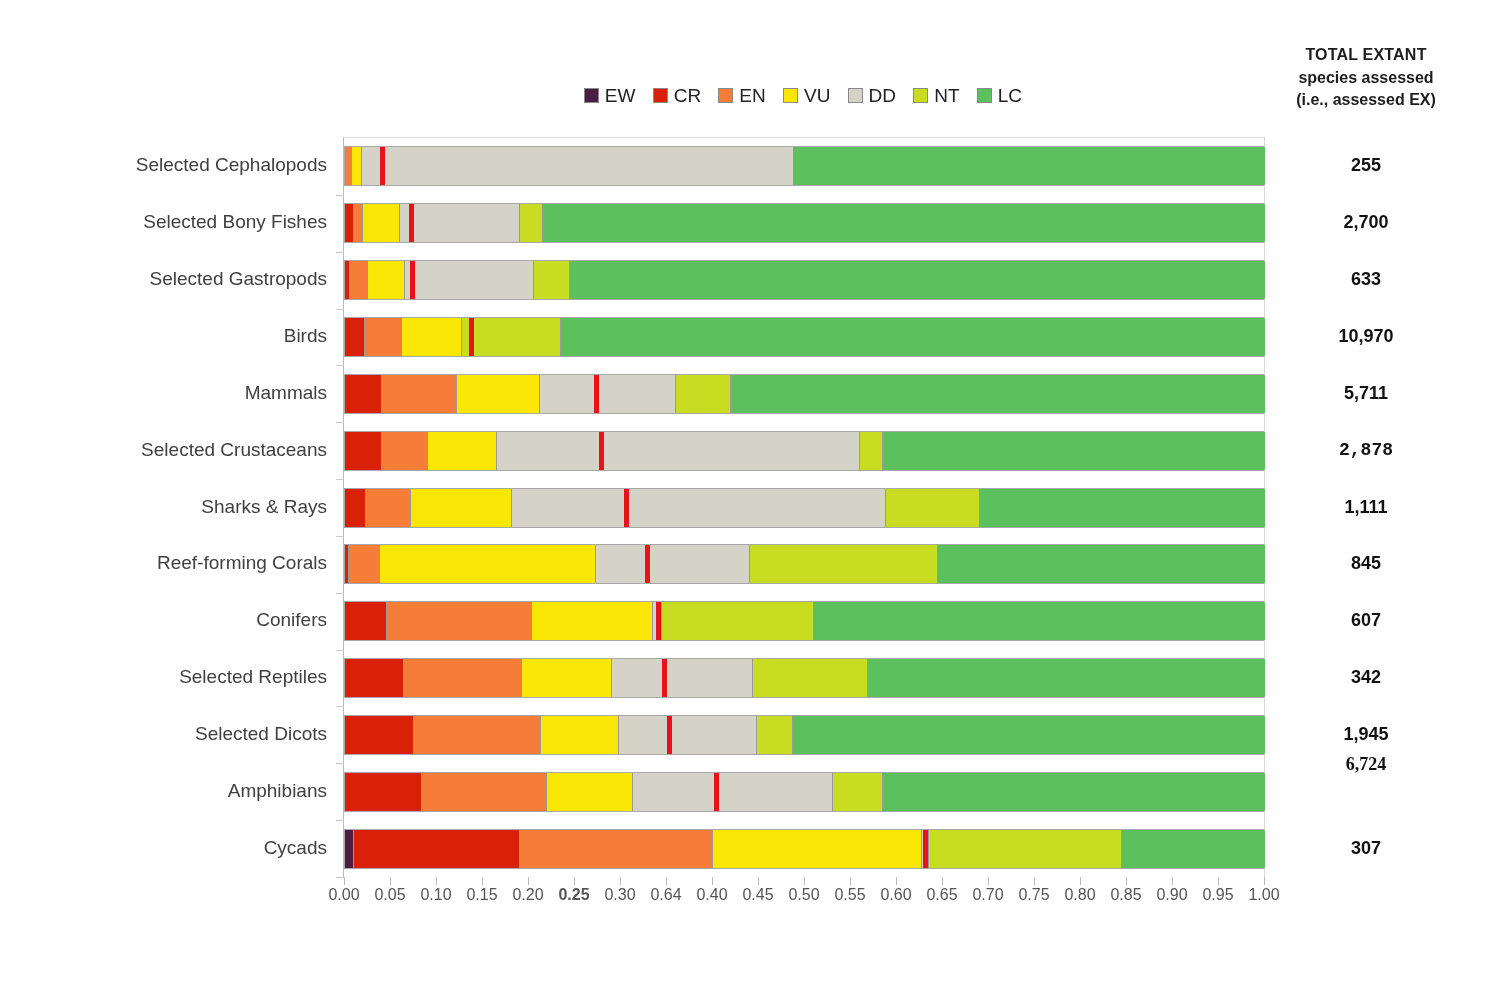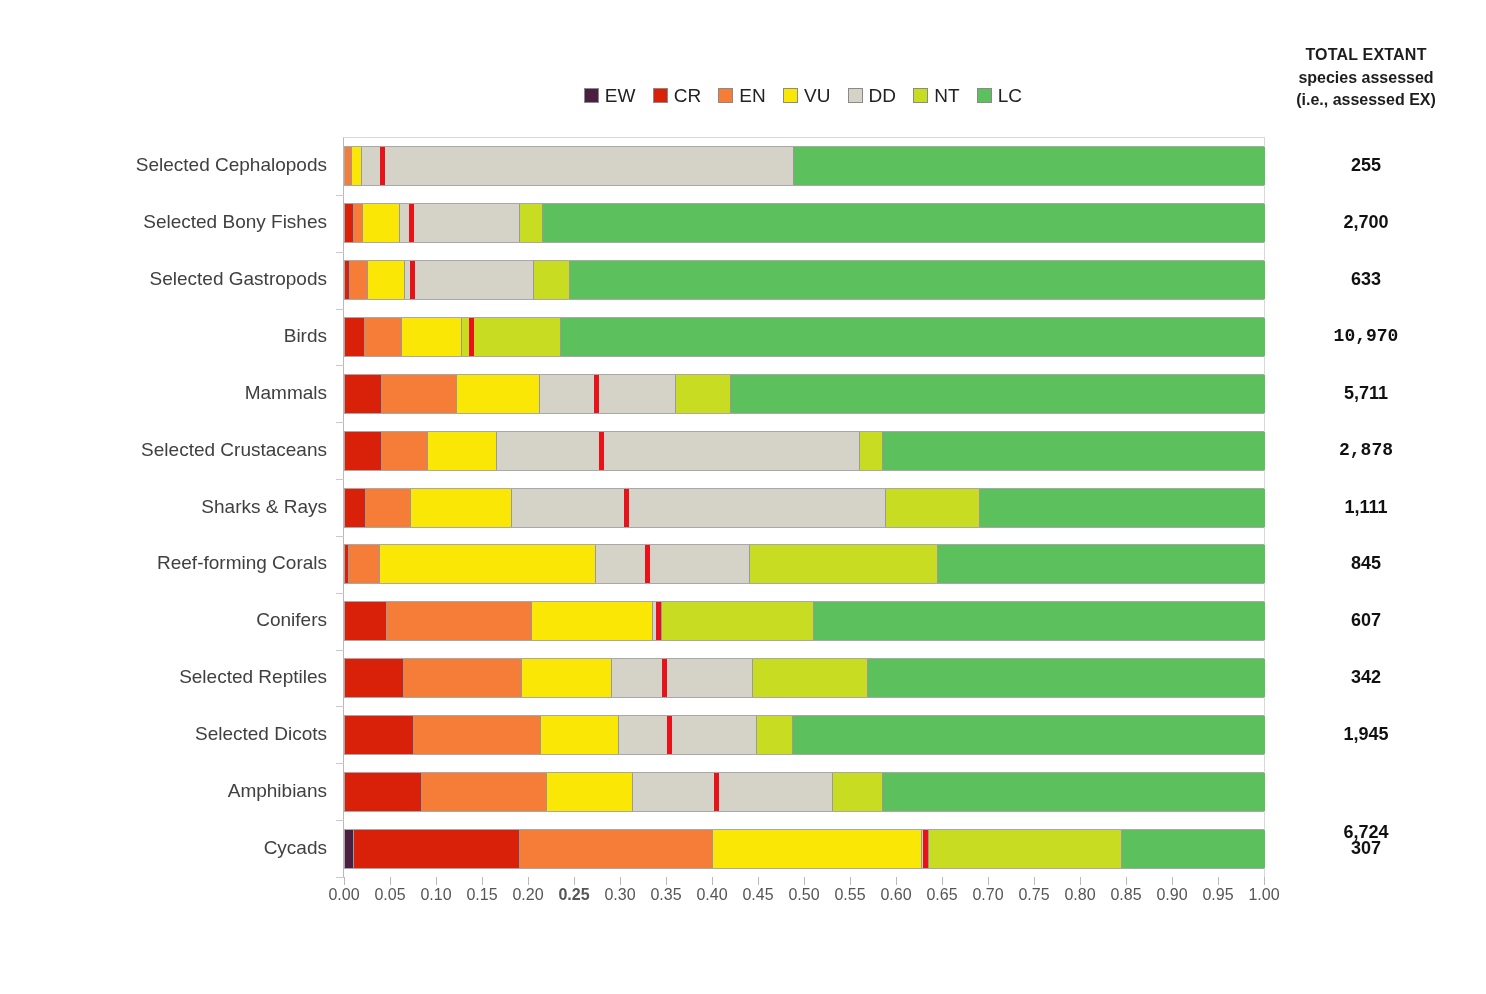--- a/index.html
+++ b/index.html
@@ -328,21 +328,21 @@
       <div class="xlabel-tick" style="left: 92px;">0.10</div>
       <div class="tick" style="left: 138px;"></div>
       <div class="xlabel-tick" style="left: 138px;">0.15</div>
       <div class="tick" style="left: 184px;"></div>
       <div class="xlabel-tick" style="left: 184px;">0.20</div>
       <div class="tick" style="left: 230px;"></div>
       <div class="xlabel-tick" style="left: 230px; font-weight: bold;">0.25</div>
       <div class="tick" style="left: 276px;"></div>
       <div class="xlabel-tick" style="left: 276px;">0.30</div>
       <div class="tick" style="left: 322px;"></div>
-      <div class="xlabel-tick" style="left: 322px;">0.35</div>
+      <div class="xlabel-tick" style="left: 322px;">0.64</div>
       <div class="tick" style="left: 368px;"></div>
       <div class="xlabel-tick" style="left: 368px;">0.40</div>
       <div class="tick" style="left: 414px;"></div>
       <div class="xlabel-tick" style="left: 414px;">0.45</div>
       <div class="tick" style="left: 460px;"></div>
       <div class="xlabel-tick" style="left: 460px;">0.50</div>
       <div class="tick" style="left: 506px;"></div>
       <div class="xlabel-tick" style="left: 506px;">0.55</div>
       <div class="tick" style="left: 552px;"></div>
       <div class="xlabel-tick" style="left: 552px;">0.60</div>
@@ -364,32 +364,32 @@
       <div class="xlabel-tick" style="left: 920px;">1.00</div>
     </div>
 
 <div class="cat-label" style="top: 154.423px; right: 1159px;">Selected Cephalopods</div>
     <div class="total-value" style="top: 155.423px;">255</div>
     <div class="cat-label" style="top: 211.269px; right: 1159px;">Selected Bony Fishes</div>
     <div class="total-value" style="top: 212.269px;">2,700</div>
     <div class="cat-label" style="top: 268.115px; right: 1159px;">Selected Gastropods</div>
     <div class="total-value" style="top: 269.115px;">633</div>
     <div class="cat-label" style="top: 324.962px; right: 1159px;">Birds</div>
-    <div class="total-value" style="top: 325.962px; font-family: Liberation Mono, monospace;">10,970</div>
+    <div class="total-value" style="top: 325.962px;">10,970</div>
     <div class="cat-label" style="top: 381.808px; right: 1159px;">Mammals</div>
     <div class="total-value" style="top: 382.808px;">5,711</div>
     <div class="cat-label" style="top: 438.654px; right: 1159px;">Selected Crustaceans</div>
     <div class="total-value" style="top: 439.654px; font-family: Liberation Mono, monospace;">2,878</div>
     <div class="cat-label" style="top: 495.5px; right: 1159px;">Sharks &amp; Rays</div>
     <div class="total-value" style="top: 496.5px;">1,111</div>
     <div class="cat-label" style="top: 552.346px; right: 1159px;">Reef-forming Corals</div>
     <div class="total-value" style="top: 553.346px;">845</div>
     <div class="cat-label" style="top: 609.192px; right: 1159px;">Conifers</div>
     <div class="total-value" style="top: 610.192px;">607</div>
     <div class="cat-label" style="top: 666.038px; right: 1159px;">Selected Reptiles</div>
     <div class="total-value" style="top: 667.038px;">342</div>
     <div class="cat-label" style="top: 722.885px; right: 1159px;">Selected Dicots</div>
     <div class="total-value" style="top: 723.885px;">1,945</div>
     <div class="cat-label" style="top: 779.731px; right: 1159px;">Amphibians</div>
-    <div class="total-value" style="top: 822px;">6,724</div>
+    <div class="total-value" style="top: 754px; font-family: Liberation Serif, serif;">6,724</div>
     <div class="cat-label" style="top: 836.577px; right: 1159px;">Cycads</div>
     <div class="total-value" style="top: 837.577px;">307</div>
   </div>
 
 </body></html>

